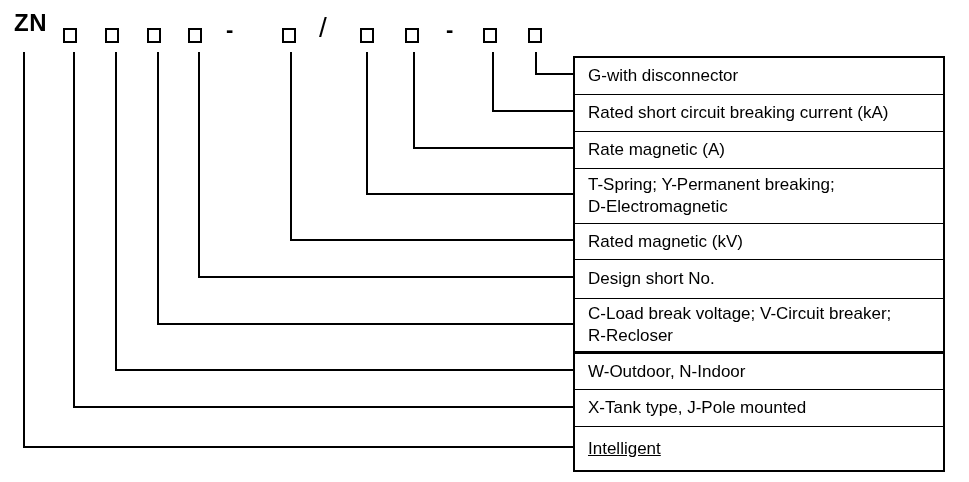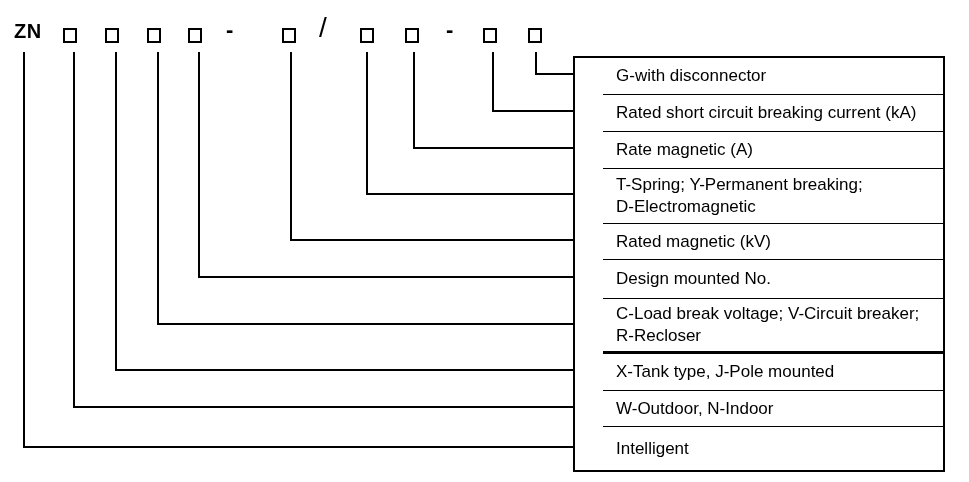--- a/index.html
+++ b/index.html
@@ -9,22 +9,22 @@
     height: 482px;
     background: #ffffff;
     font-family: "Liberation Sans", sans-serif;
     color: #000000;
     overflow: hidden;
   }
   
   .prefix {
     position: absolute;
     left: 14px;
-    top: 21px;
-    font-size: 20px;
+    top: 11px;
+    font-size: 24px;
     font-weight: bold;
     letter-spacing: 0.5px;
     line-height: 1;
     white-space: nowrap;
   }
   .box {
     position: absolute;
     top: 28px;
     width: 10px;
     height: 11px;
@@ -65,24 +65,23 @@
   }
   .trow {
     box-sizing: border-box;
     border-bottom: 1px solid #000;
     display: flex;
     align-items: center;
     padding-left: 13px;
     padding-right: 6px;
     font-size: 17px;
     line-height: 22px;
-    margin-left: 28px;
   }
   .trow.thick { border-bottom-width: 3px; }
-  .trow.last { border-bottom: none; }
+  .trow.last { border-bottom: none; text-decoration: underline; }
   .trow span { white-space: pre-line; }
 </style>
 </head>
 <body>
 
 <div class="canvas">
 
   <span class="prefix">ZN</span>
 
   <span class="box" style="left:63px"></span>
@@ -120,30 +119,30 @@
         <span>Rate magnetic (A)</span>
       </div>
     <div class="trow" style="height:55px">
         <span>T-Spring; Y-Permanent breaking;
 D-Electromagnetic</span>
       </div>
     <div class="trow" style="height:36px">
         <span>Rated magnetic (kV)</span>
       </div>
     <div class="trow" style="height:39px">
-        <span>Design mounted No.</span>
+        <span>Design short No.</span>
       </div>
     <div class="trow thick" style="height:55px">
         <span>C-Load break voltage; V-Circuit breaker;
 R-Recloser</span>
       </div>
+    <div class="trow" style="height:36px">
+        <span>W-Outdoor, N-Indoor</span>
+      </div>
     <div class="trow" style="height:37px">
         <span>X-Tank type, J-Pole mounted</span>
-      </div>
-    <div class="trow" style="height:36px">
-        <span>W-Outdoor, N-Indoor</span>
       </div>
     <div class="trow last" style="height:43px">
         <span>Intelligent</span>
       </div>
   </div>
 
 </div>
 
 </body></html>

